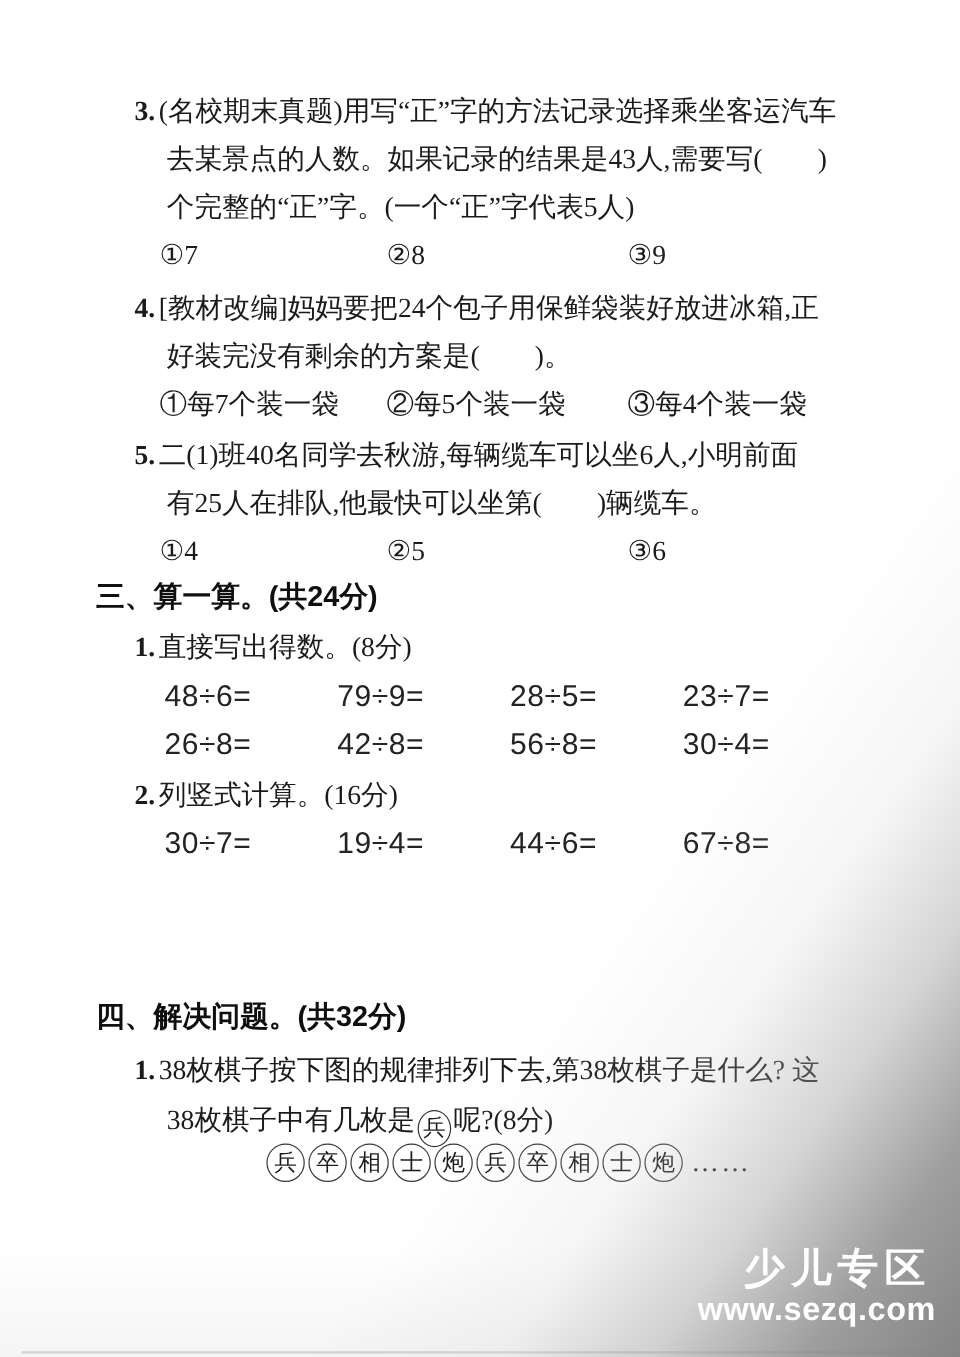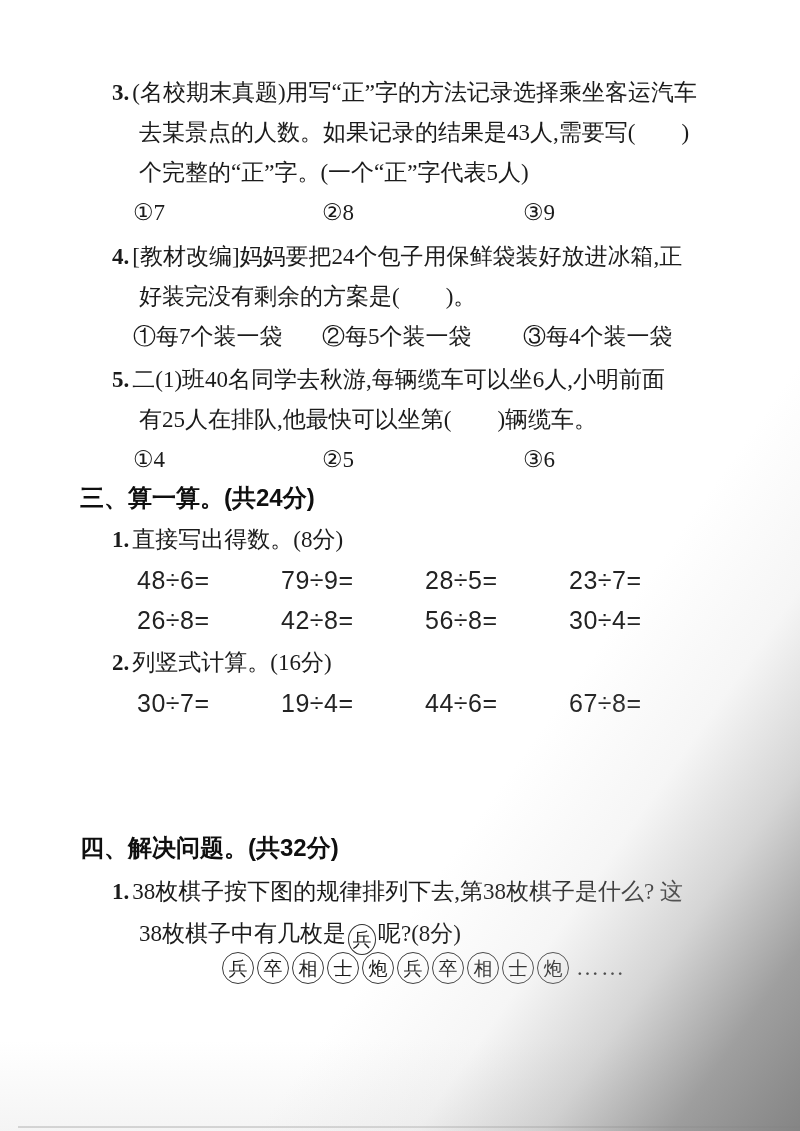--- a/index.html
+++ b/index.html
@@ -175,14 +175,18 @@
       <span class="piece">士</span>
       <span class="piece">炮</span>
       <span class="ellipsis">……</span>
     </div>
 
   </main>
 
   <div class="bottom-edge-line"></div>
   <div class="shadow-overlay"></div>
 
+  <div class="watermark">
+    <div class="wm-title">少儿专区</div>
+    <div class="wm-url">www.sezq.com</div>
+  </div>
 
 </div>
 
 </body></html>

